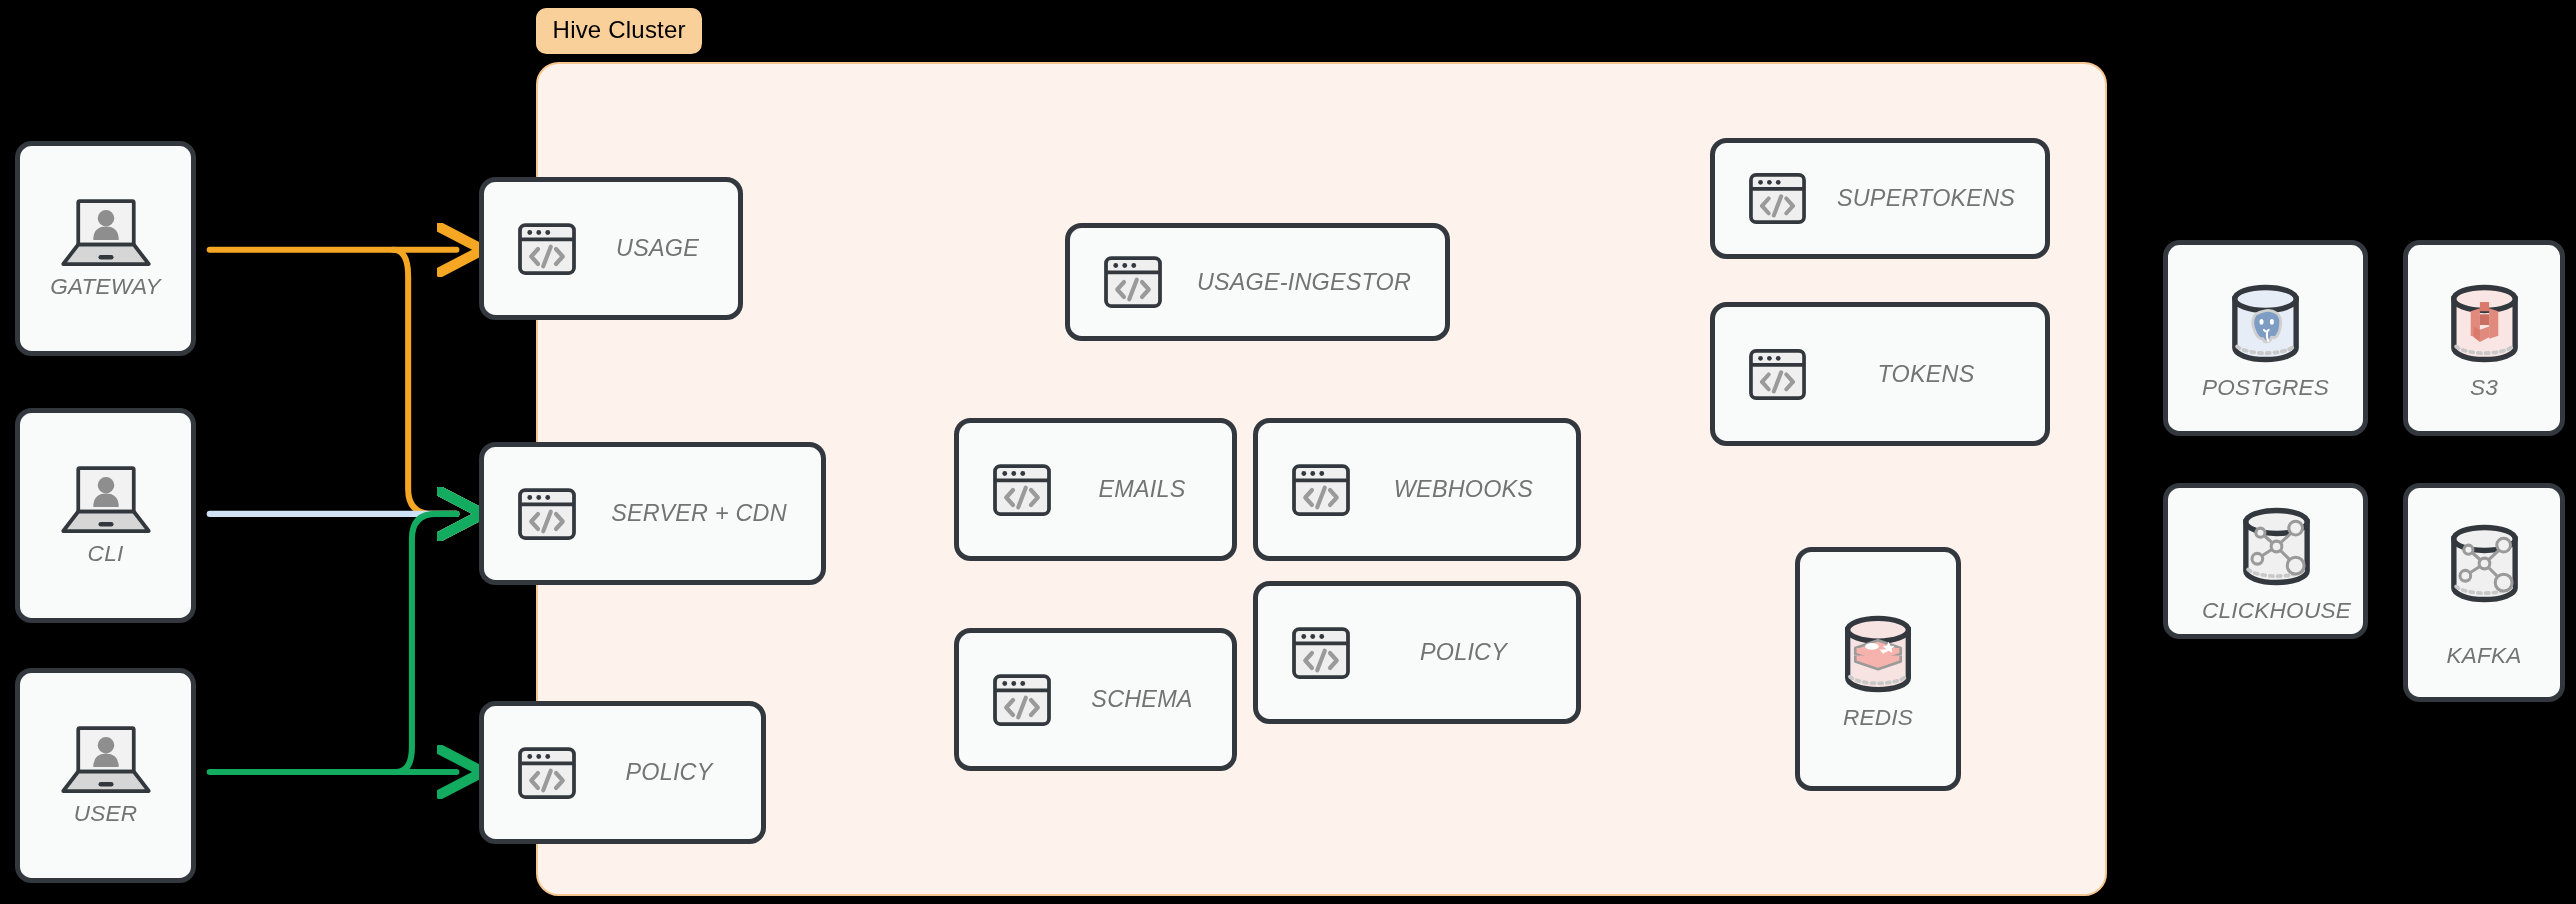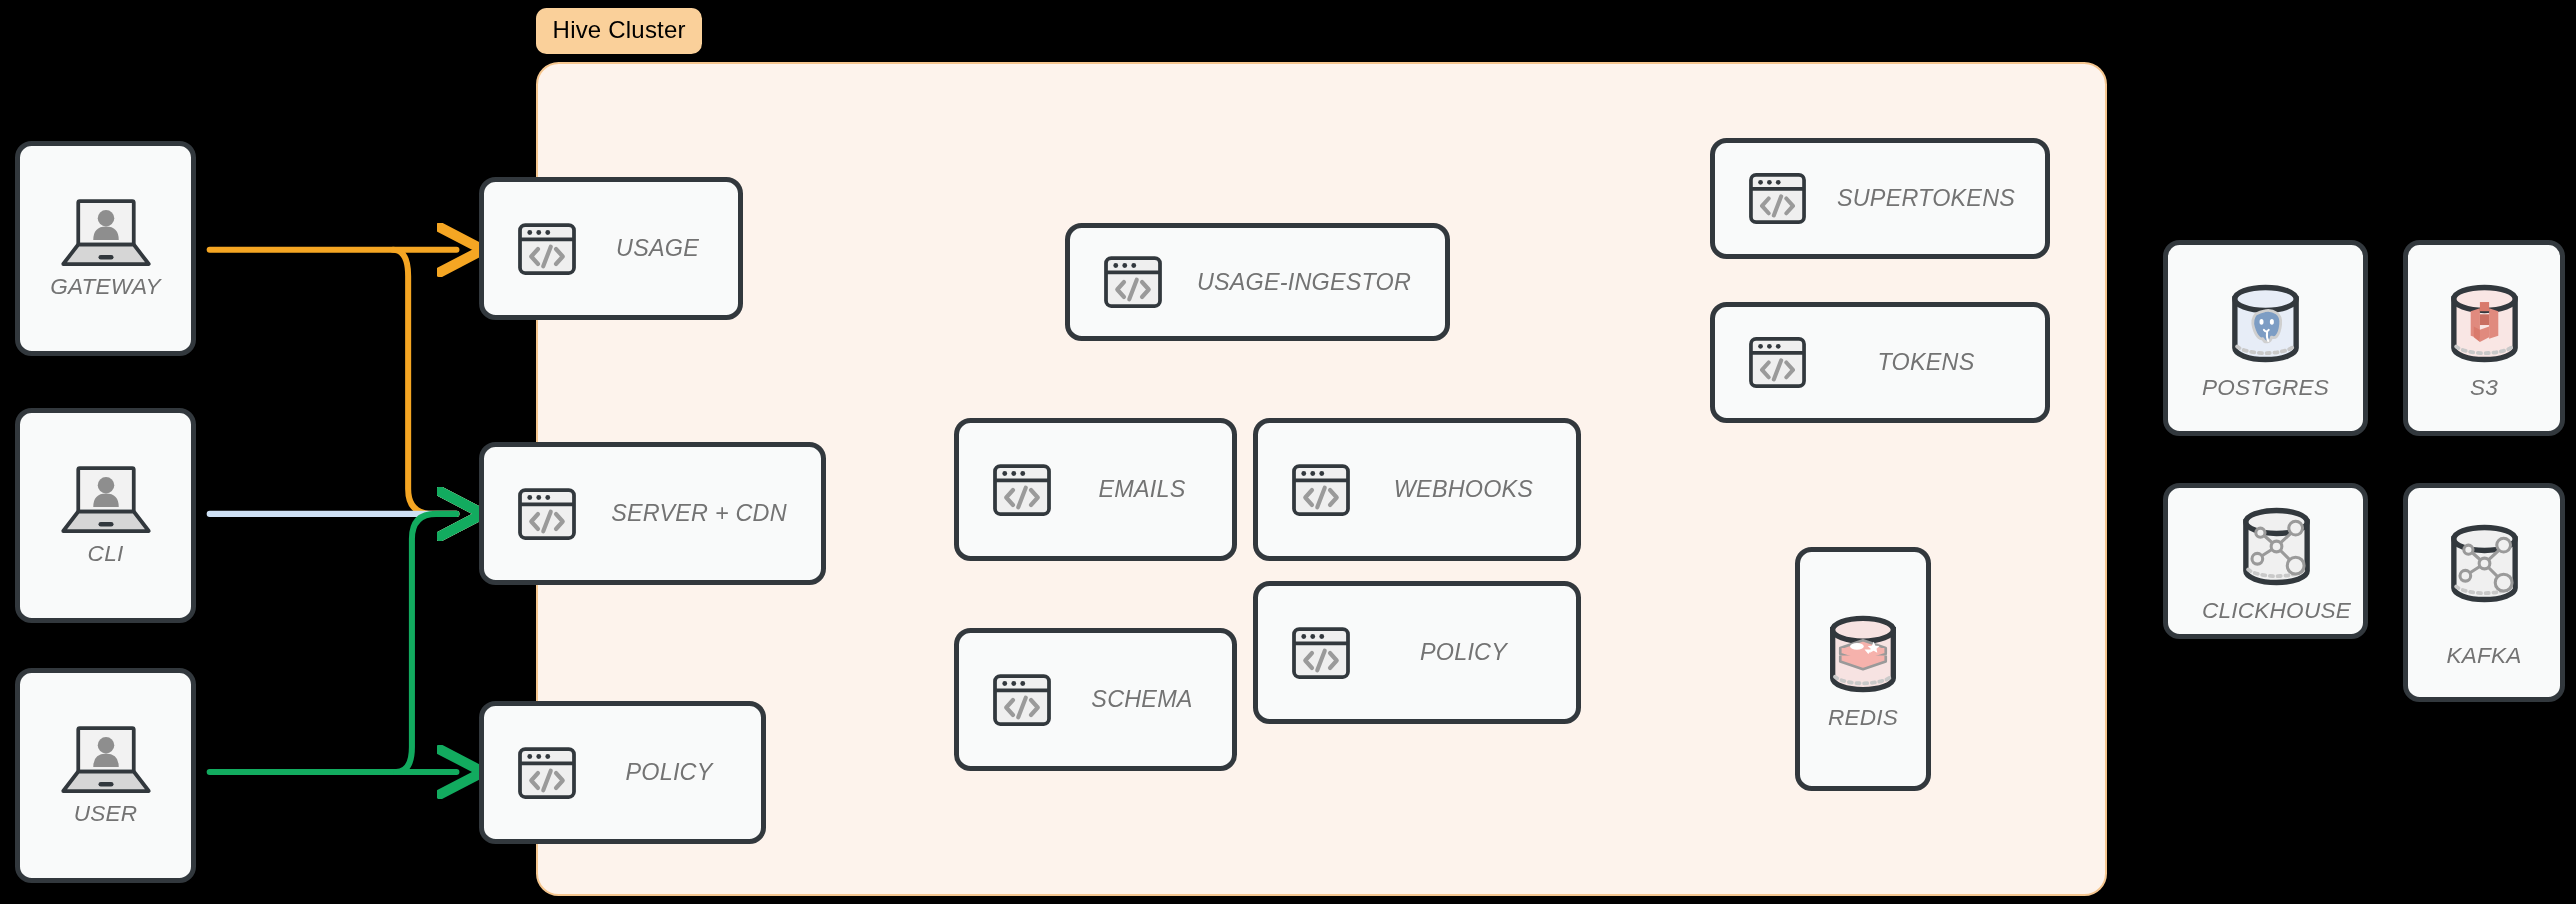--- a/index.html
+++ b/index.html
@@ -267,37 +267,37 @@
           <circle cx="29" cy="18" r="3.2" fill="#32383d"></circle>
           <circle cx="41" cy="18" r="3.2" fill="#32383d"></circle>
         <path d="M28 40 L19 50 L28 60 M52 40 L61 50 L52 60 M45 37 L35 63" fill="none" stroke="#9a9a9a" stroke-width="5.5" stroke-linecap="round" stroke-linejoin="round"></path>
       </svg>
     </span>
     <span class="svc-label-wrap">
       <span class="node-label">SUPERTOKENS</span>
     </span>
   </div>
 
-  <div class="node horiz" style="left:1710px; top:302px; width:340px; height:121px;">
+  <div class="node horiz" style="left:1710px; top:302px; width:340px; height:144px;">
     <span class="icon-slot svc-icon-wrap">
       <svg width="59" height="59" viewBox="0 0 80 80">
         <rect x="4" y="8" width="72" height="64" rx="7" fill="#efefef" stroke="#32383d" stroke-width="5"></rect>
         <path d="M4 27 H76" stroke="#32383d" stroke-width="5"></path>
         <circle cx="17" cy="18" r="3.2" fill="#32383d"></circle>
           <circle cx="29" cy="18" r="3.2" fill="#32383d"></circle>
           <circle cx="41" cy="18" r="3.2" fill="#32383d"></circle>
         <path d="M28 40 L19 50 L28 60 M52 40 L61 50 L52 60 M45 37 L35 63" fill="none" stroke="#9a9a9a" stroke-width="5.5" stroke-linecap="round" stroke-linejoin="round"></path>
       </svg>
     </span>
     <span class="svc-label-wrap">
       <span class="node-label">TOKENS</span>
     </span>
   </div>
 
-  <div class="node vert" style="left:1795px; top:547px; width:136px; height:244px;">
+  <div class="node vert" style="left:1795px; top:547px; width:166px; height:244px;">
     <span class="icon-slot">
       <svg width="94" height="94" viewBox="0 0 124 124">
         <path d="M22 30 L22 94 a40 15 0 0 0 80 0 L102 30 Z" fill="#f7e3e2" stroke="#32383d" stroke-width="7"></path>
         <ellipse cx="62" cy="30" rx="40" ry="15" fill="#f7e3e2" stroke="#32383d" stroke-width="7"></ellipse>
         <path d="M25 92 a40 14 0 0 0 74 0" fill="none" stroke="#c9c9c9" stroke-width="5" stroke-dasharray="4 6" stroke-linecap="round"></path>
         <g>
           <path d="M62 44 L92 54 L62 64 L32 54 Z" fill="#f6b2ac" stroke="#9a9a9a" stroke-width="3.5" stroke-linejoin="round"></path>
           <path d="M32 54 L32 62 L62 72 L92 62 L92 54" fill="#f6b2ac" stroke="#9a9a9a" stroke-width="3.5" stroke-linejoin="round"></path>
           <path d="M32 64 L32 72 L62 82 L92 72 L92 64" fill="#f6b2ac" stroke="#9a9a9a" stroke-width="3.5" stroke-linejoin="round"></path>
           <ellipse cx="54" cy="52" rx="9" ry="4.5" fill="#ffffff"></ellipse>

